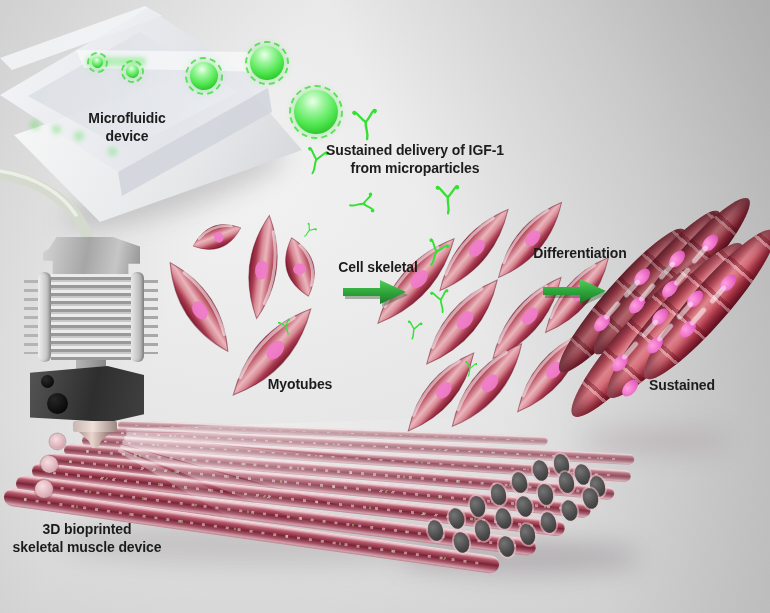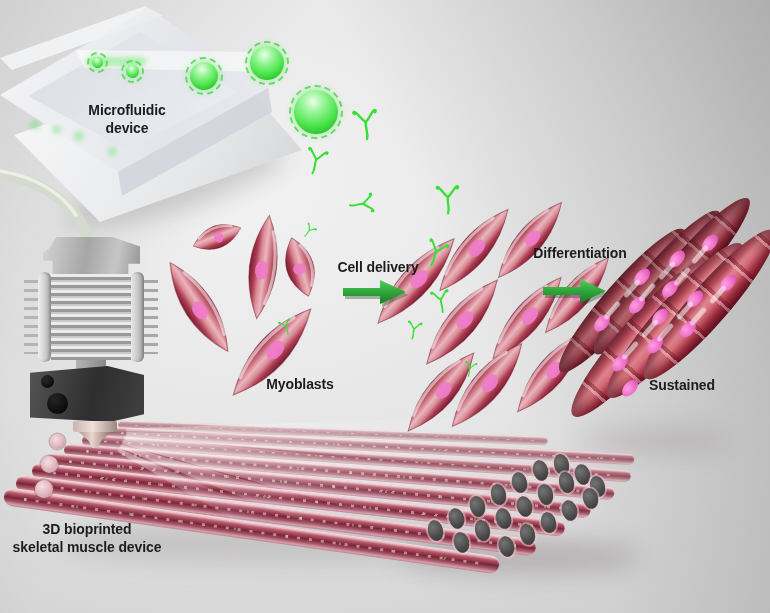--- a/index.html
+++ b/index.html
@@ -136,25 +136,27 @@
       <div class="abs" style="left:17px;top:27px;width:21px;height:21px;border-radius:50%;
            background:radial-gradient(circle at 35% 30%,#262626,#090909 75%)"></div>
     </div>
     <div class="abs" style="left:73px;top:421px;width:44px;height:11px;border-radius:2px;
          background:linear-gradient(90deg,#c9b6b0,#efe0da 45%,#9d8680)"></div>
     <div class="abs" style="left:79px;top:432px;width:32px;height:16px;
          clip-path:polygon(0 0,100% 0,70% 55%,58% 100%,42% 100%,30% 55%);
          background:linear-gradient(90deg,#b49a94,#e9d4ce 40%,#8f746e)"></div>
   </div>
 
-  <div class="lbl" style="left:127px;top:120px">Microfluidic
+  <div class="lbl" style="left:127px;top:128px">Microfluidic
 device</div>
-  <div class="lbl" style="left:378px;top:268px">Cell delivery</div>
+  <div class="lbl" style="left:415px;top:160px">Sustained delivery of IGF-1
+from microparticles</div>
+  <div class="lbl" style="left:378px;top:268px">Cell skeletal</div>
   <div class="lbl" style="left:580px;top:254px">Differentiation</div>
-  <div class="lbl" style="left:300px;top:385px">Myoblasts</div>
+  <div class="lbl" style="left:300px;top:385px">Myotubes</div>
   <div class="lbl" style="left:682px;top:386px">Sustained</div>
   <div class="lbl" style="left:87px;top:539px">3D bioprinted
 skeletal muscle device</div>
 
   <div class="arrow" style="left:375px;top:294px">
     <svg width="66" height="30" viewBox="0 0 66 30">
       <polygon points="1,12 38,12 38,4 64,16 38,28 38,20 1,20" fill="rgba(30,70,30,.35)" transform="translate(2,2)"></polygon>
       <polygon points="1,11 38,11 38,3 64,15 38,27 38,19 1,19" fill="url(#agr)"></polygon>
     </svg>
   </div>

